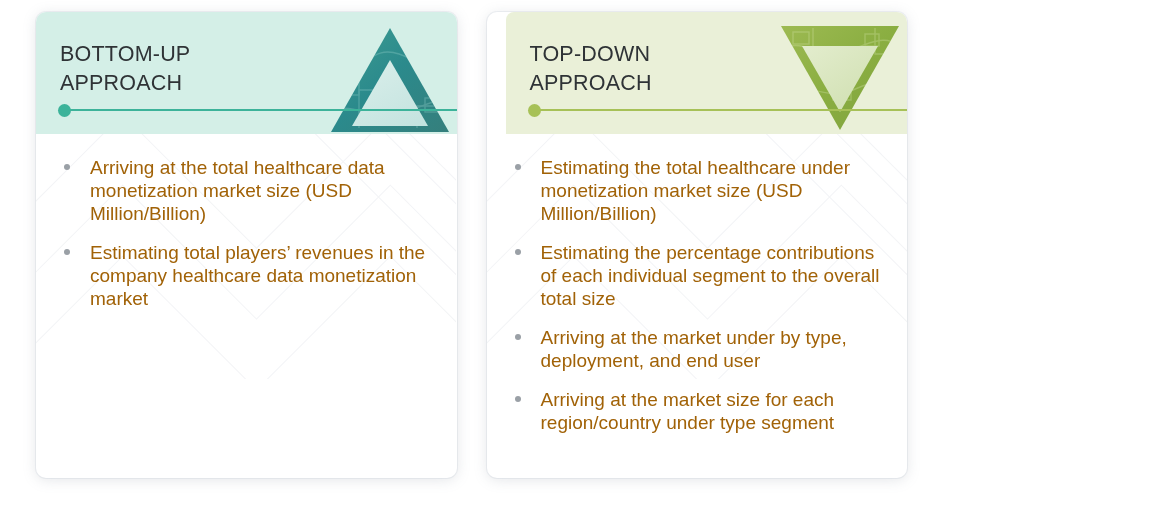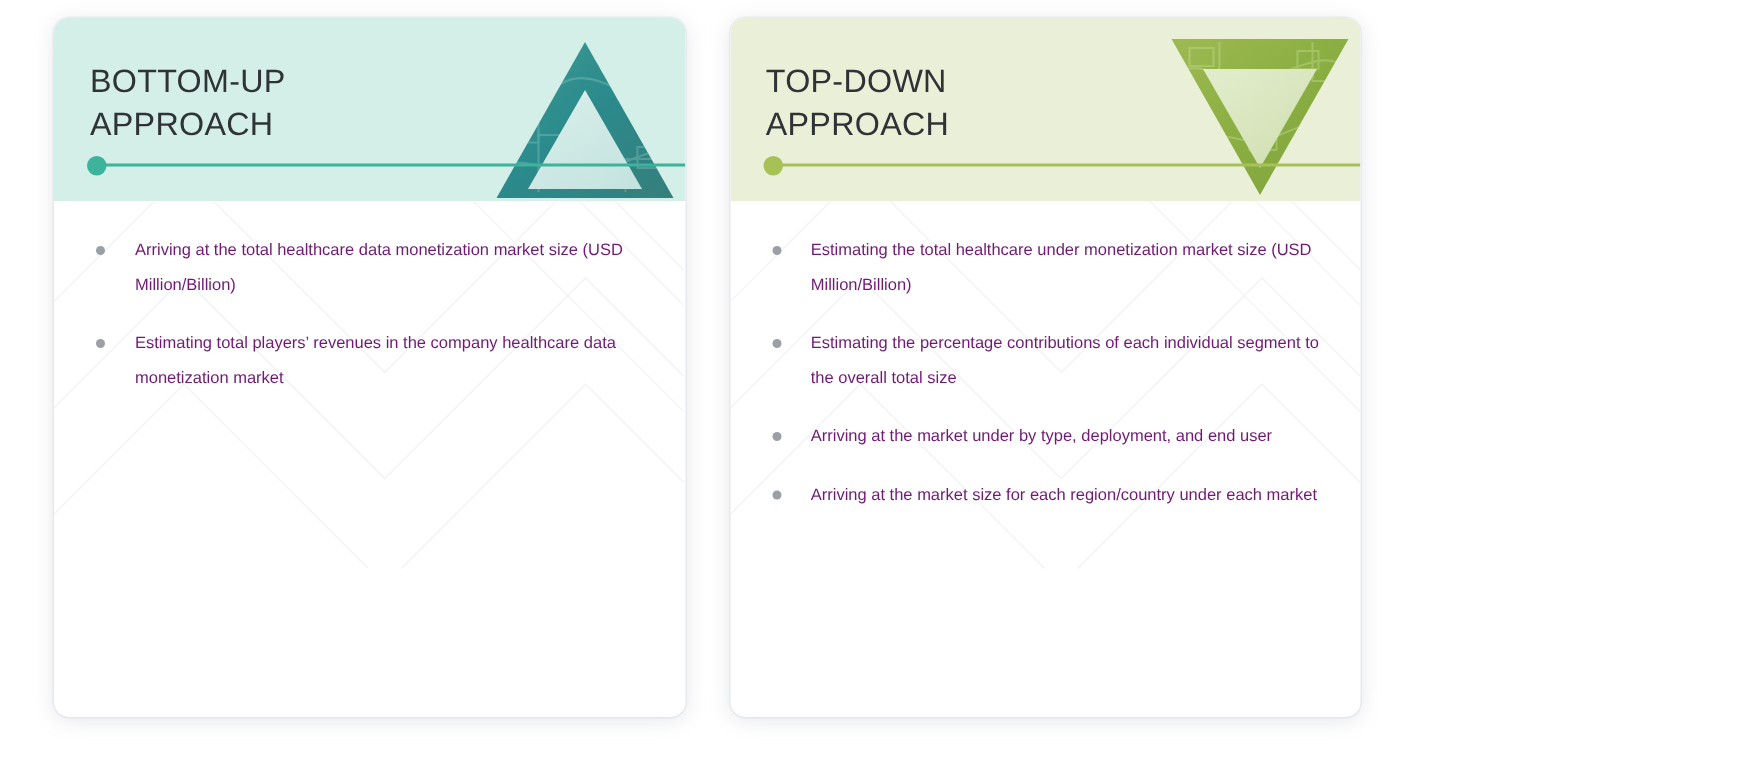--- a/index.html
+++ b/index.html
@@ -47,21 +47,21 @@
   
   .card-header {
     position: relative;
     height: 122px;
     flex: 0 0 122px;
     border-radius: 8px 8px 0 0;
     overflow: hidden;
     z-index: 2;
   }
   .card.teal  .card-header { background: #d4efe7; }
-  .card.olive .card-header { background: #eaf0d8; }
+  .card.olive .card-header { background: #eaf0d8; margin-left: 19px; }
 
   .card-title {
     position: absolute;
     left: 24px;
     top: 28px;
     font-size: 21.5px;
     line-height: 29px;
     letter-spacing: 0.2px;
     color: #2f3336;
     text-transform: uppercase;
@@ -121,23 +121,23 @@
   }
   .bullet:last-child { margin-bottom: 0; }
   .bullet-dot {
     flex: 0 0 6px;
     width: 6px; height: 6px;
     border-radius: 50%;
     background: #9aa0a6;
     margin: 8px 20px 0 4px;
   }
   .bullet-text {
-    font-size: 11px;
+    font-size: 19px;
     line-height: 23px;
-    color: #701a75;
+    color: #a16207;
     max-width: 470px;
   }
 </style>
 </head>
 <body>
 
 <div class="page">
 
   <div class="card teal">
 
@@ -270,19 +270,19 @@
         <li class="bullet">
           <span class="bullet-dot"></span>
           <span class="bullet-text">Estimating the percentage contributions of each individual segment to the overall total size</span>
         </li>
         <li class="bullet">
           <span class="bullet-dot"></span>
           <span class="bullet-text">Arriving at the market under by type, deployment, and end user</span>
         </li>
         <li class="bullet">
           <span class="bullet-dot"></span>
-          <span class="bullet-text">Arriving at the market size for each region/country under each market</span>
+          <span class="bullet-text">Arriving at the market size for each region/country under type segment</span>
         </li>
       </ul>
     </div>
   </div>
 
 </div>
 
 </body></html>

